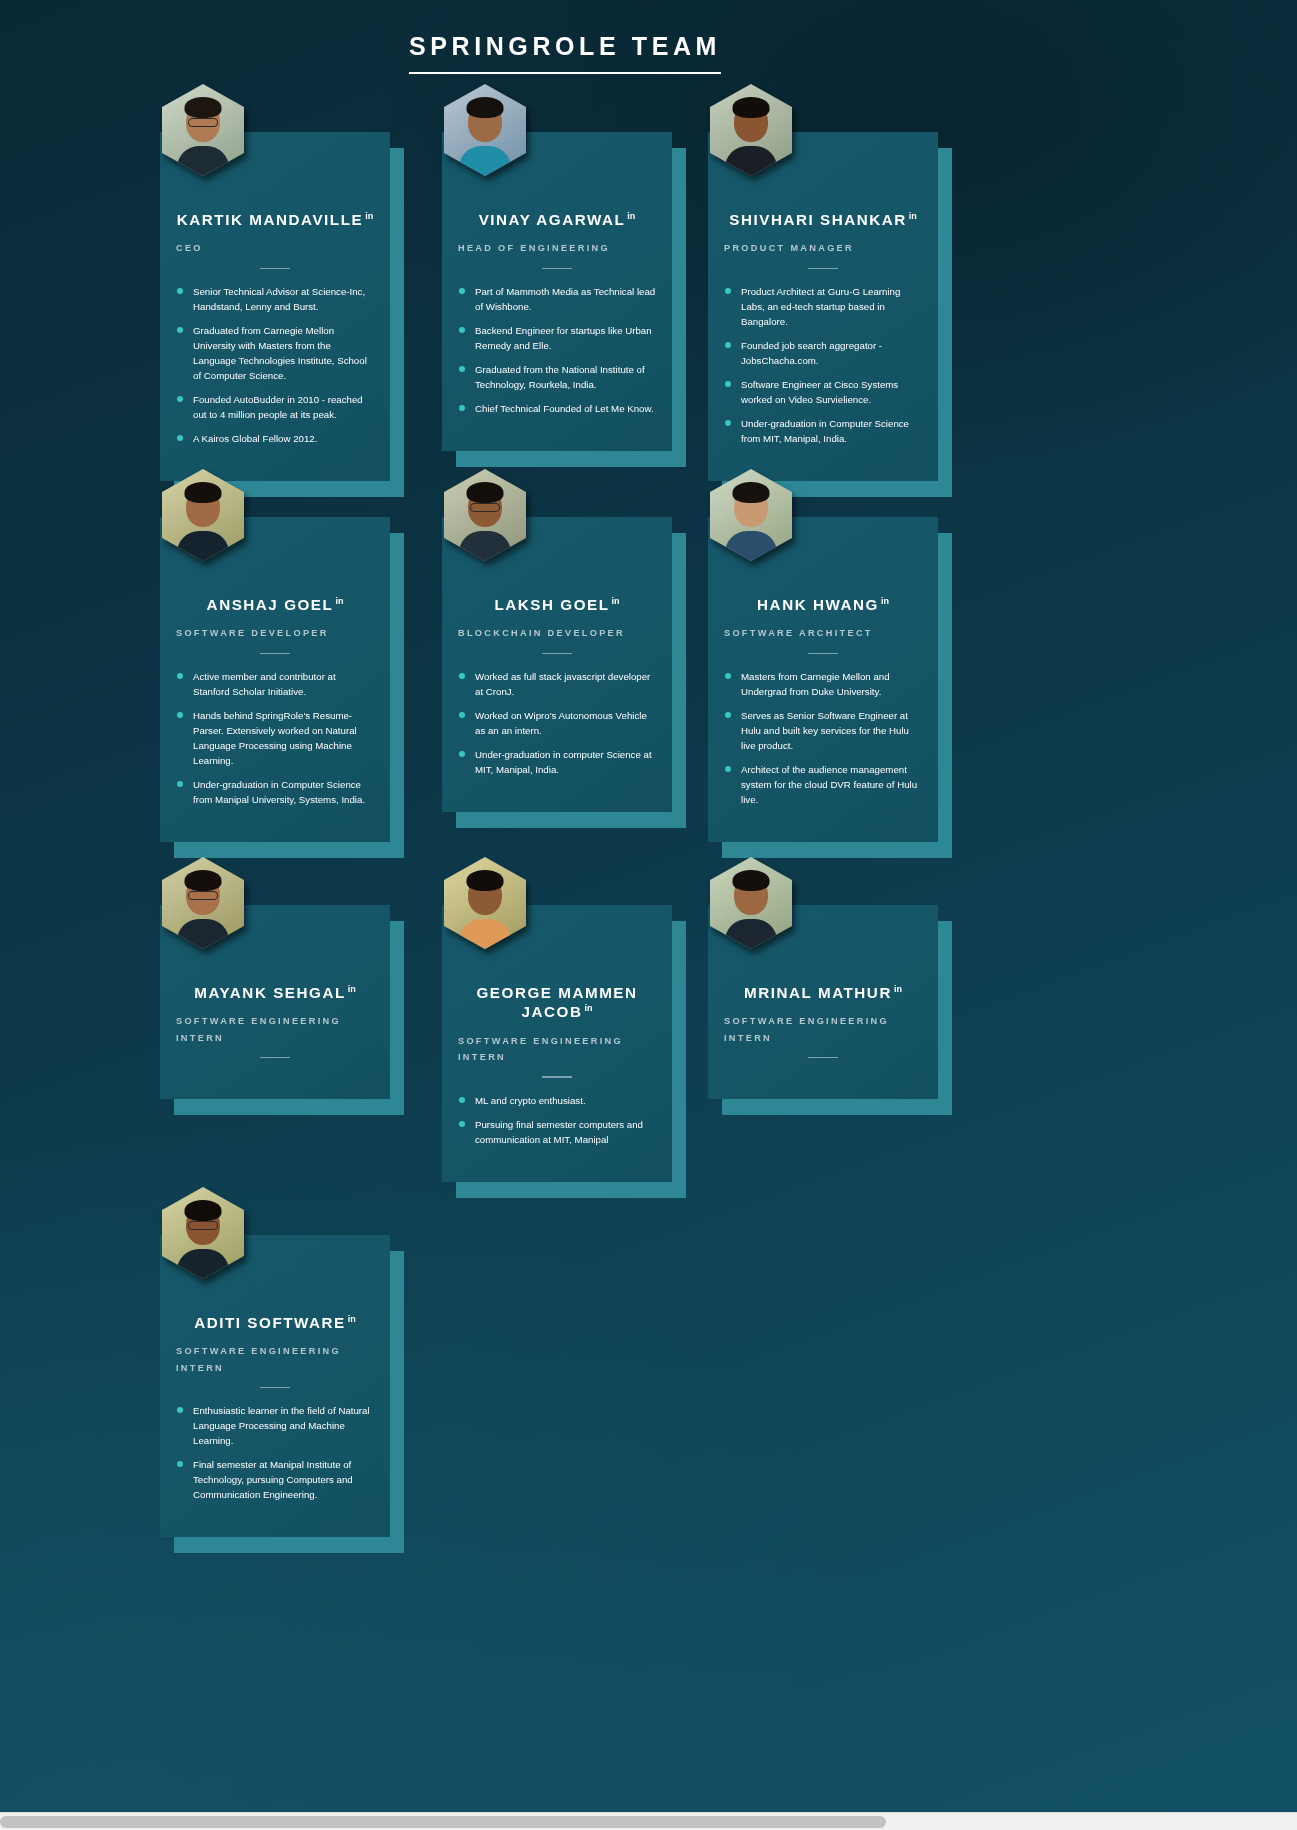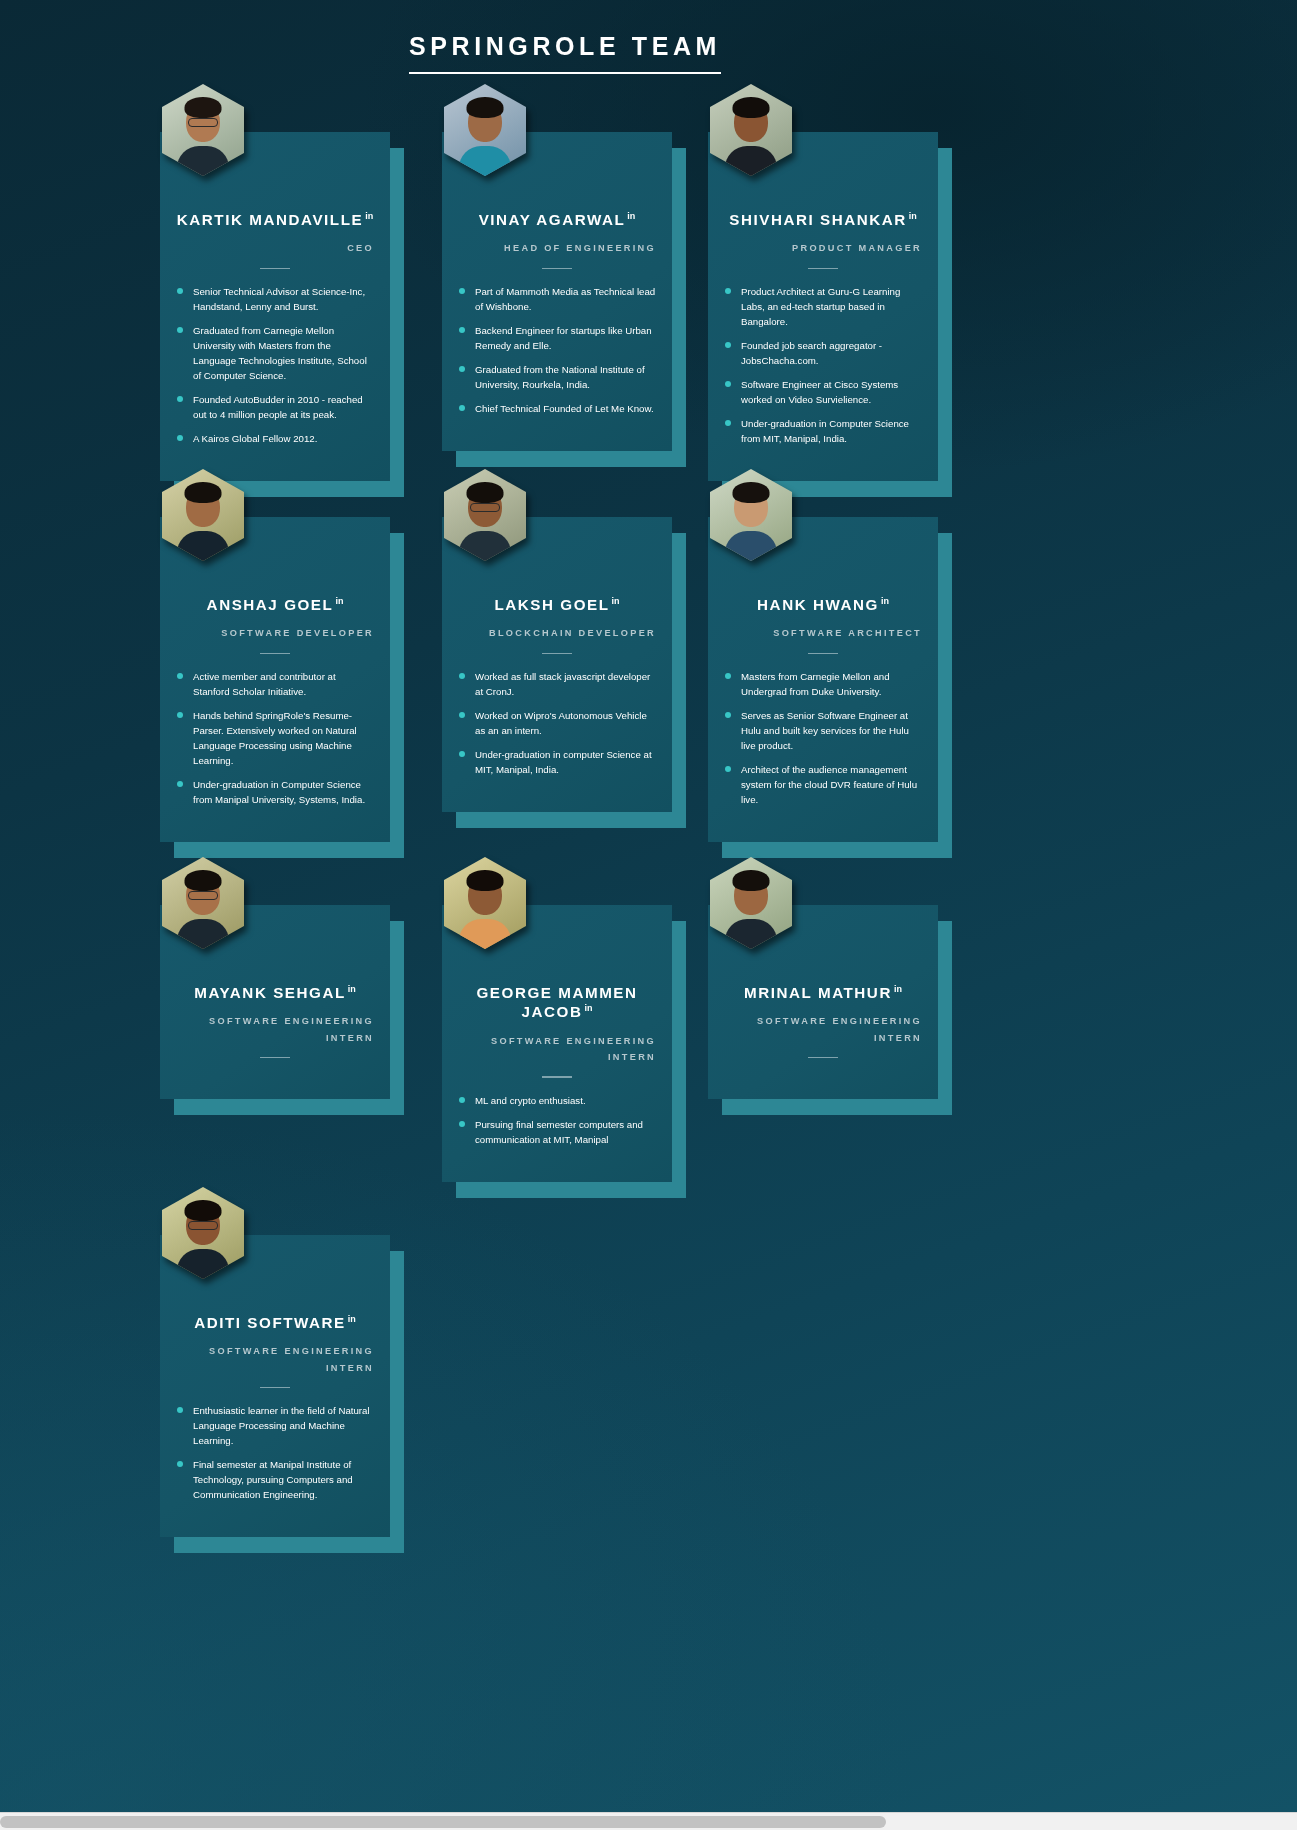--- a/index.html
+++ b/index.html
@@ -134,21 +134,21 @@
     letter-spacing: 0;
     vertical-align: super;
     margin-left: 2px;
     color: #ffffff;
   }
   .role {
     color: #b6c8ce;
     font-size: 9.2px;
     font-weight: bold;
     letter-spacing: 2.3px;
-    text-align: right;
+    text-align: left;
     line-height: 1.75;
   }
   .divider {
     width: 30px; height: 1.5px;
     background: #7fa3ad;
     margin: 11px auto 15px auto;
   }
   ul.bullets { list-style: none; }
   ul.bullets li {
     position: relative;
@@ -239,21 +239,21 @@
                 </div>
               </div>
             </div>
             <div class="card-inner">
               <div class="name"><span>VINAY AGARWAL</span><span class="li">in</span></div>
               <div class="role">HEAD OF ENGINEERING</div>
               <div class="divider"></div>
               <ul class="bullets">
                 <li>Part of Mammoth Media as Technical lead of Wishbone.</li>
                 <li>Backend Engineer for startups like Urban Remedy and Elle.</li>
-                <li>Graduated from the National Institute of University, Rourkela, India.</li>
+                <li>Graduated from the National Institute of Technology, Rourkela, India.</li>
                 <li>Chief Technical Founded of Let Me Know.</li>
               </ul>
             </div>
           </div>
         </div>
         <div class="cardslot slot2">
           <div class="card">
             <div class="avatar">
               <div class="hex">
                 <div class="bg" style="background:linear-gradient(150deg,#c6cfbd 0%,#8c9b82 100%)"></div>

